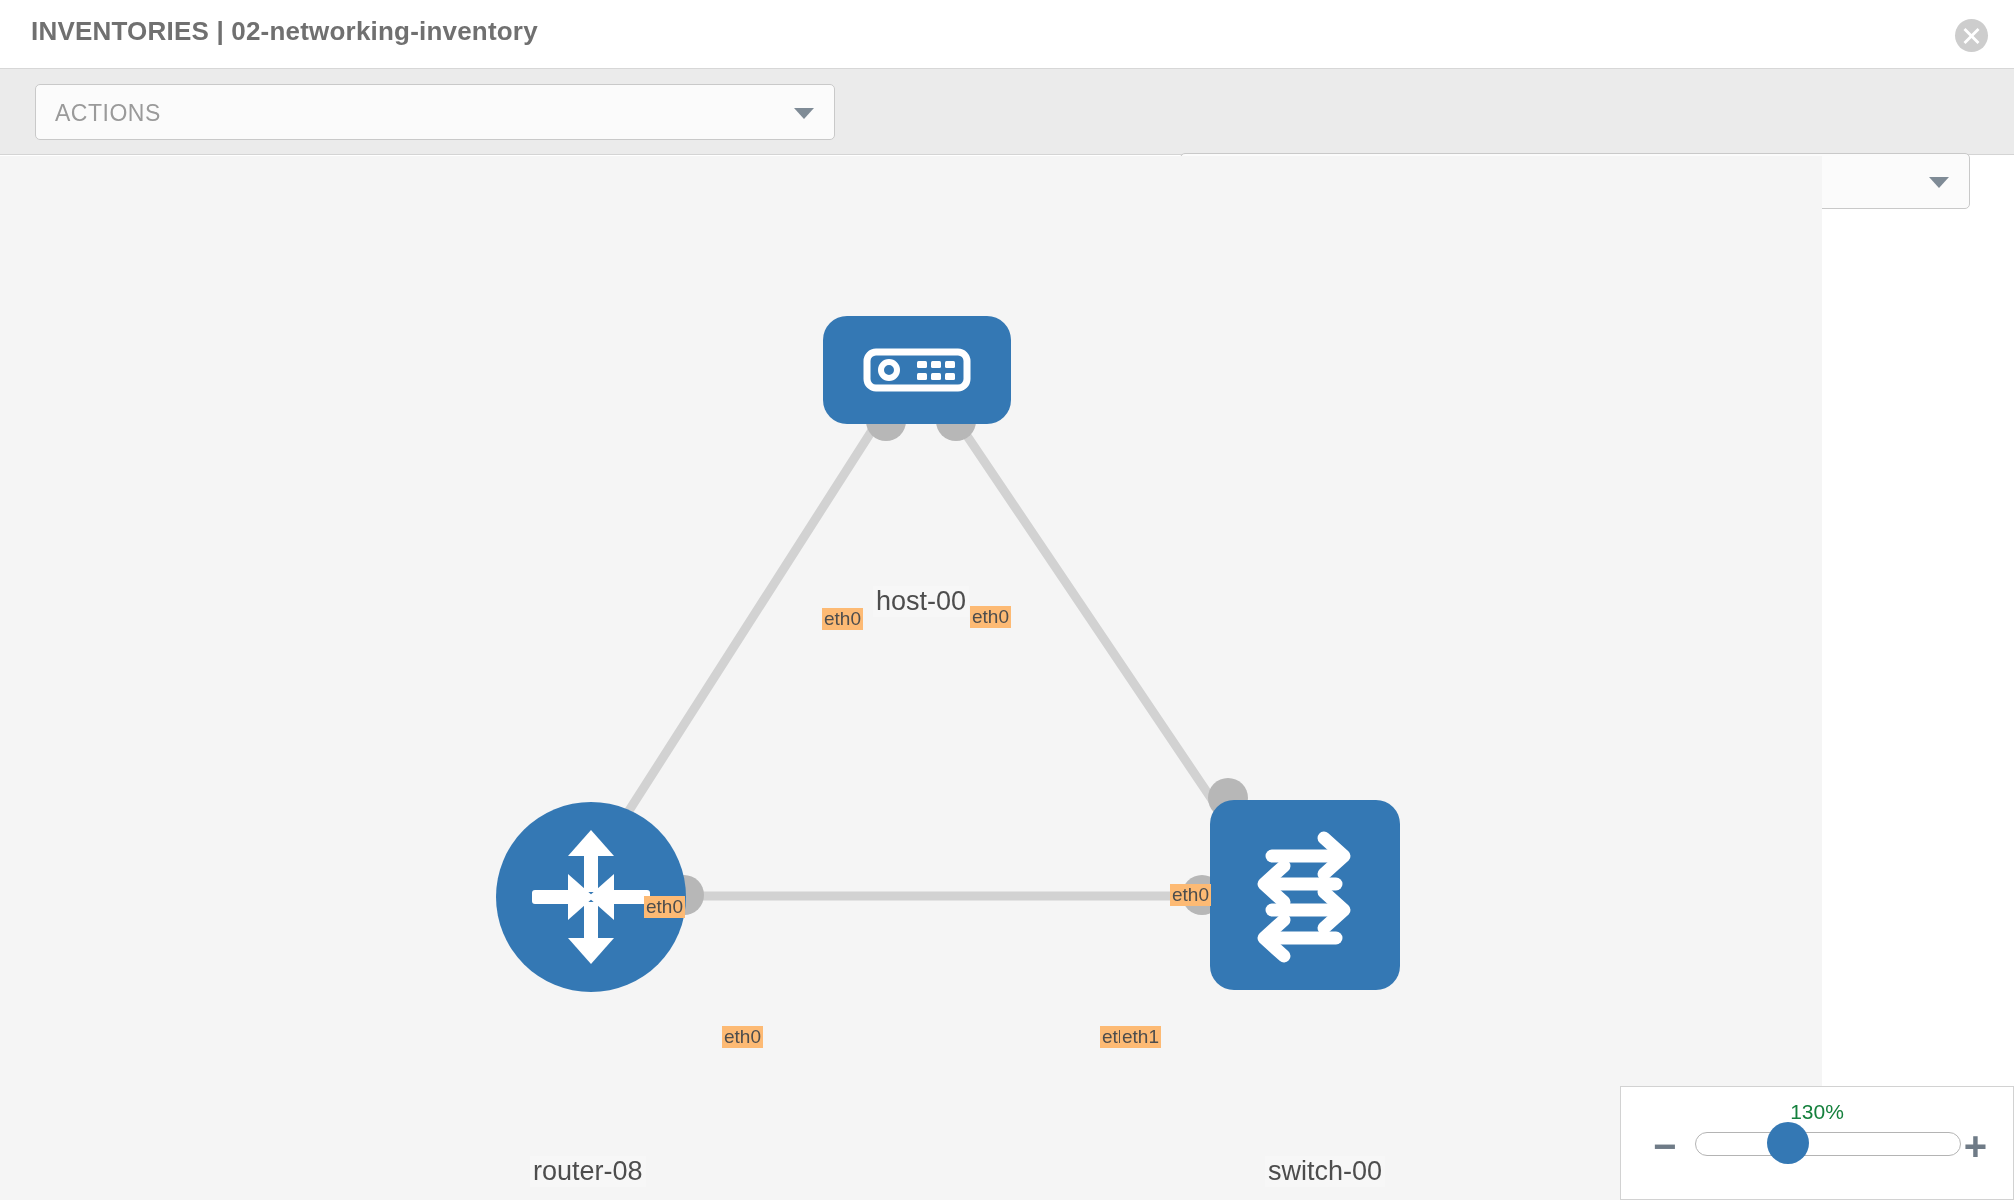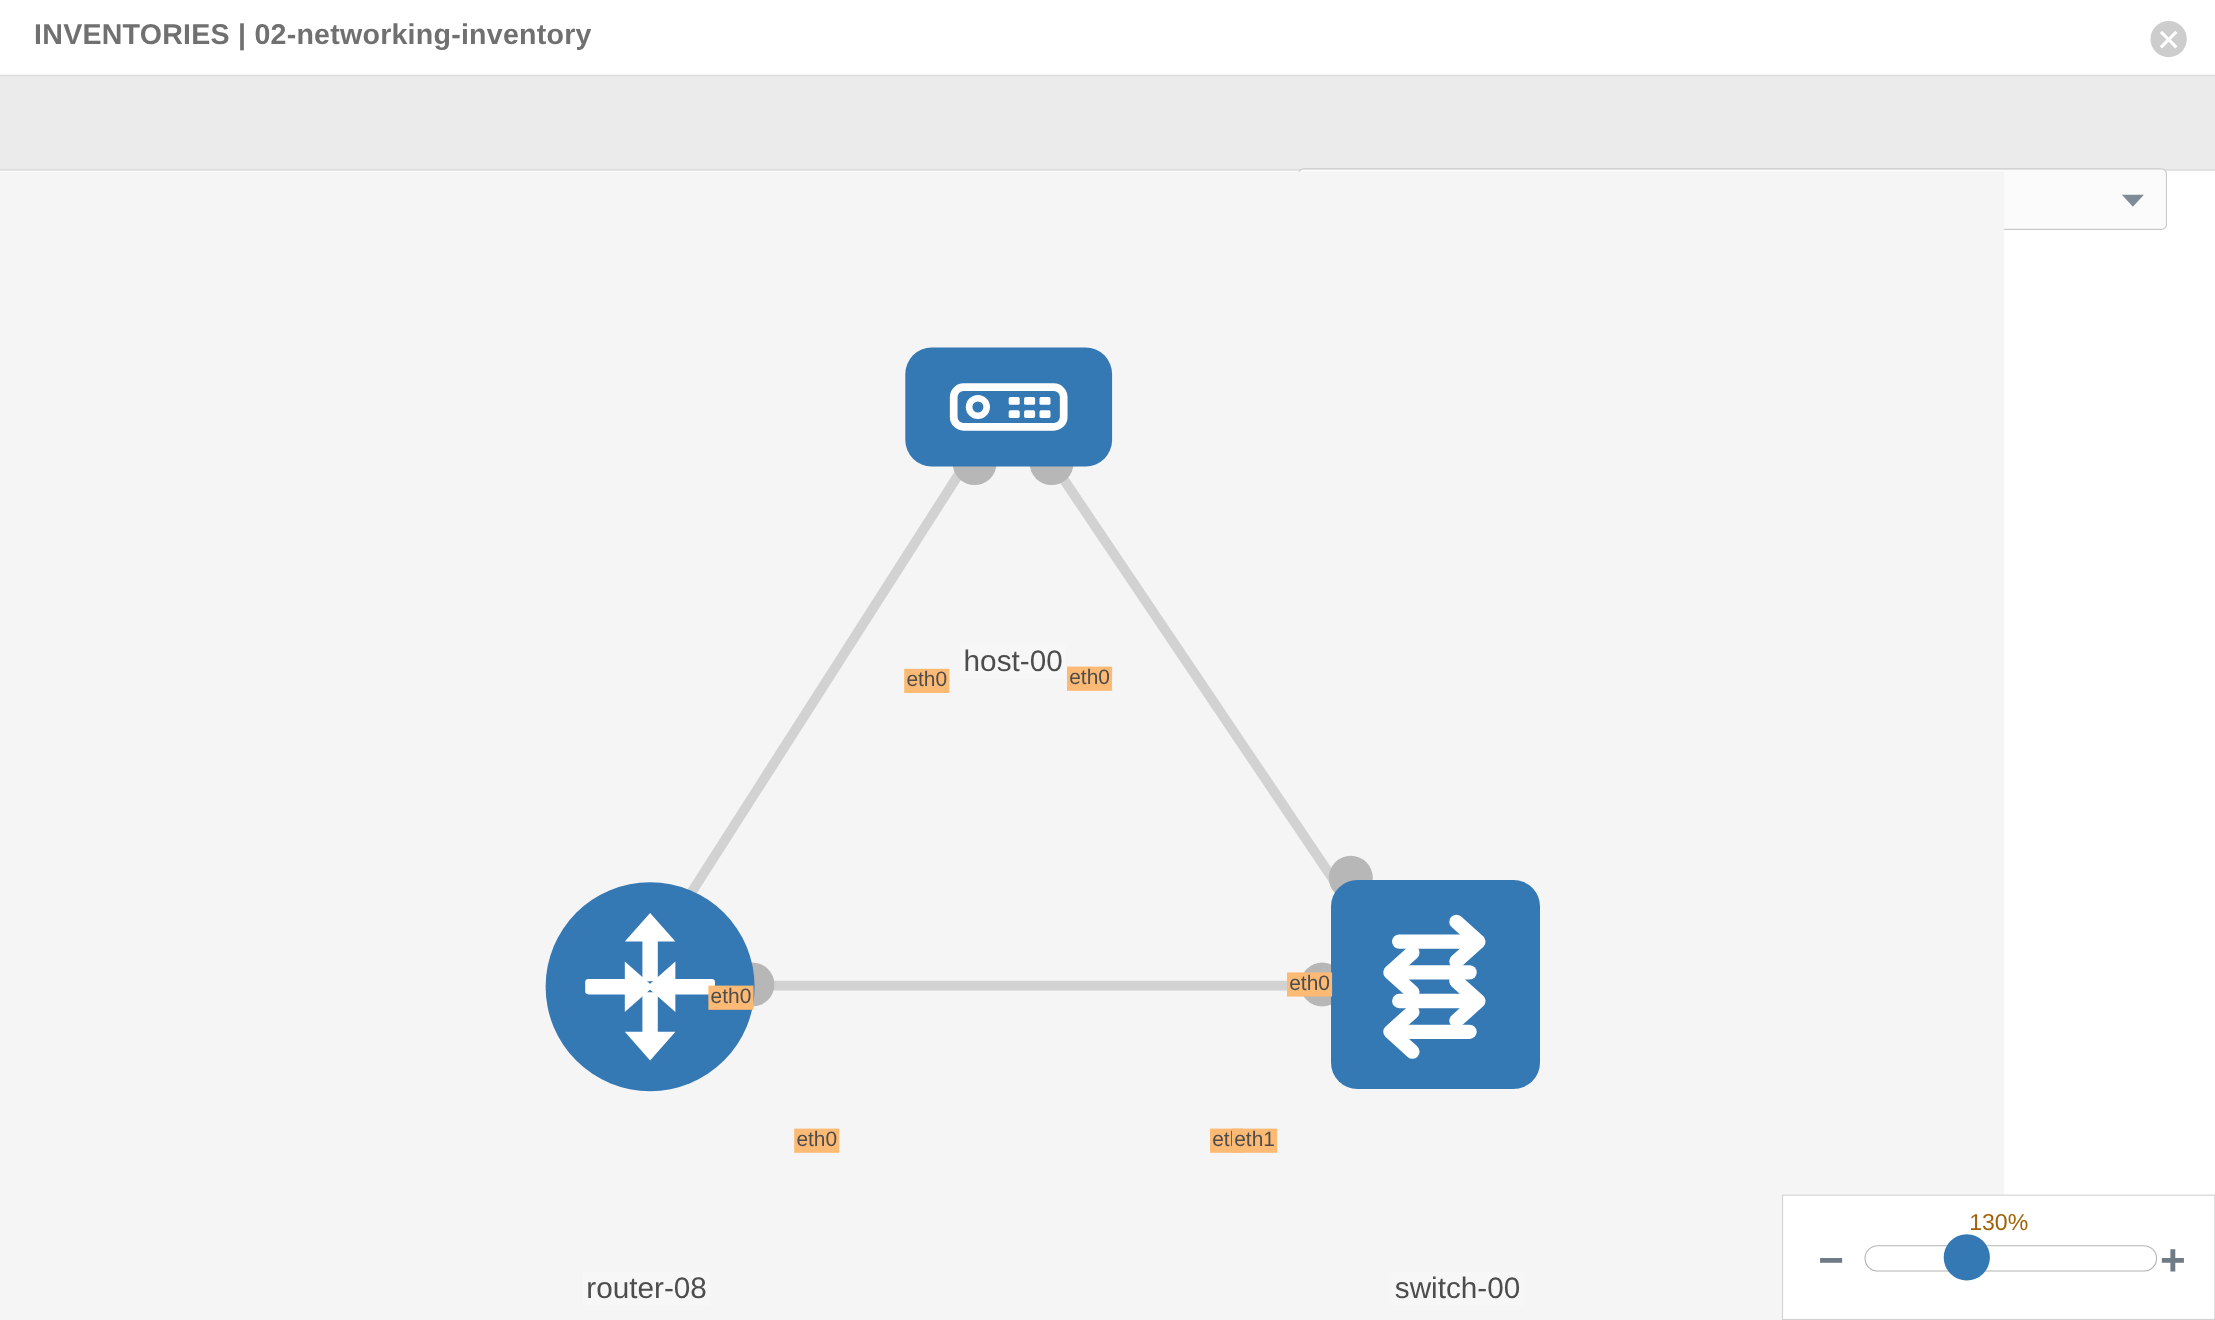--- a/index.html
+++ b/index.html
@@ -145,21 +145,21 @@
   
   .zoom-panel {
     position: absolute; left: 1620px; top: 1086px;
     width: 394px; height: 114px;
     background: #ffffff;
     border: 1px solid #d2d2d2;
   }
   .zoom-value {
     position: absolute; left: 0; right: 0; top: 13px;
     text-align: center;
-    font-size: 21px; color: #a16207;
+    font-size: 21px; color: #15803d;
   }
   .zoom-minus, .zoom-plus {
     position: absolute; top: 46px;
     font-size: 40px; color: #6f7b87;
     line-height: 26px; font-weight: bold;
     cursor: pointer; user-select: none;
   }
   .zoom-minus { left: 32px; }
   .zoom-plus  { right: 26px; }
   .zoom-track {
@@ -187,20 +187,24 @@
     <div class="header-title">INVENTORIES | 02-networking-inventory</div>
     <div class="close-btn">
       <svg viewBox="0 0 33 33" width="33" height="33">
         <path d="M10.5 9 L16.5 15 L22.5 9 L24.5 11 L18.5 17 L24.5 23 L22.5 25 L16.5 19 L10.5 25 L8.5 23 L14.5 17 L8.5 11 Z" fill="#ffffff"></path>
       </svg>
     </div>
   </div>
 
   <div class="toolbar">
 
+    <div class="actions-select">
+      <span class="actions-label">ACTIONS</span>
+      <span class="caret"></span>
+    </div>
 
     <div class="tool-icon tool-wrench">
       <svg viewBox="0 0 40 40" width="40" height="40">
         <path d="M30.5 6.5 a10.5 10.5 0 0 0 -12.2 13.4 L7.2 31 a3.2 3.2 0 0 0 0 4.5 a3.2 3.2 0 0 0 4.5 0 L22.8 24.4 a10.5 10.5 0 0 0 13.4 -12.2 l-5.6 5.6 l-5.4 -1.4 l-1.4 -5.4 Z" fill="#7d8691"></path>
       </svg>
     </div>
 
     <div class="tool-icon tool-key">
       <svg viewBox="0 0 40 40" width="40" height="40">
         <circle cx="14" cy="16" r="8.4" fill="none" stroke="#7d8691" stroke-width="4.2"></circle>

